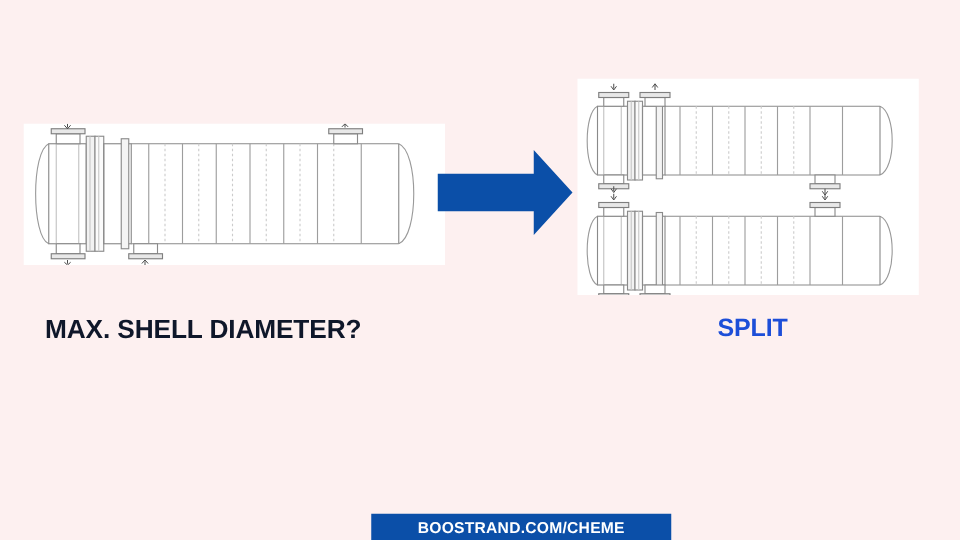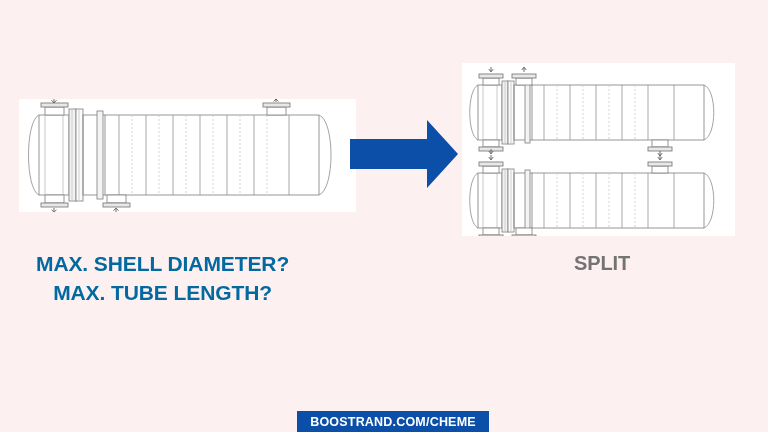--- a/index.html
+++ b/index.html
@@ -44,40 +44,40 @@
   .caption {
     position: absolute;
     font-weight: bold;
     letter-spacing: -0.1px;
     line-height: 1.38;
     white-space: nowrap;
   }
   #caption-left {
     left: 36px;
     top: 250px;
-    color: #0369a1;
+    color: #0f172a;
     font-size: 21px;
-    text-align: center;
+    text-align: left;
   }
   #caption-right {
     left: 452px;
     top: 250px;
     width: 300px;
-    color: #737373;
+    color: #1d4ed8;
     font-size: 20px;
     text-align: center;
   }
   .caption-line { display: block; }
 
   
   #footer-badge {
     position: absolute;
     left: 297px;
     top: 411px;
-    width: 192px;
+    width: 240px;
     height: 21px;
     background: #0b4fa8;
     color: #ffffff;
     font-size: 12.5px;
     font-weight: bold;
     letter-spacing: 0.2px;
     display: flex;
     align-items: center;
     justify-content: center;
   }
@@ -264,21 +264,20 @@
       </g>
       <g stroke="#4a4a4a" stroke-width="0.8" fill="none">
         <path d="M29,92 L29,96 M26.8,94 L29,97 L31.2,94"></path>
         <path d="M198,92 L198,96 M195.8,94 L198,97 L200.2,94"></path>
       </g>
     </svg>
   </div>
 
   <div class="caption" id="caption-left">
     <span class="caption-line">MAX. SHELL DIAMETER?</span>
-    <span class="caption-line">MAX. TUBE LENGTH?</span>
   </div>
 
   <div class="caption" id="caption-right">
     <span class="caption-line">SPLIT</span>
   </div>
 
   <div id="footer-badge">
     <span>BOOSTRAND.COM/CHEME</span>
   </div>
 

